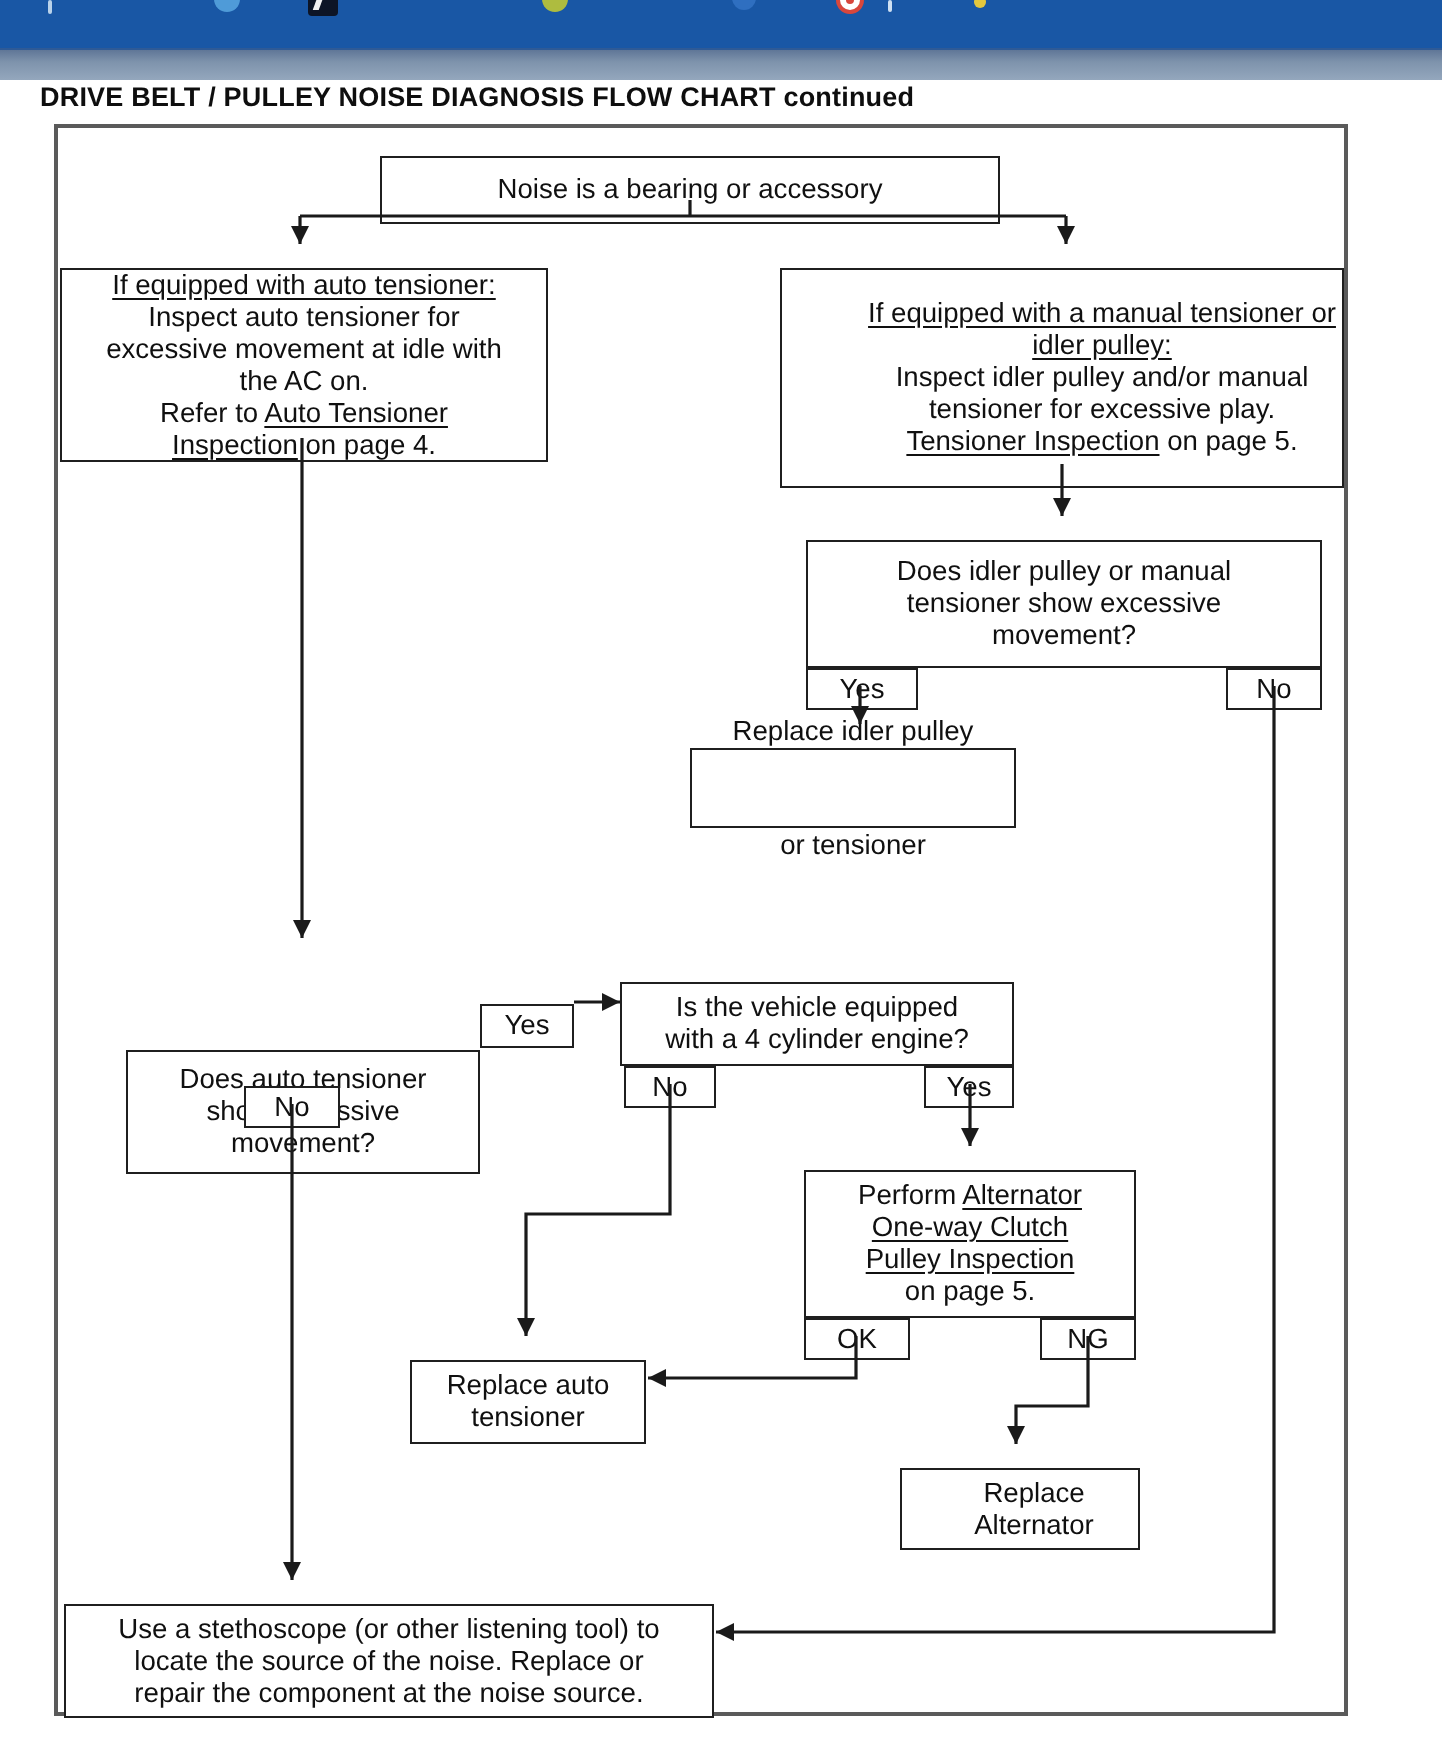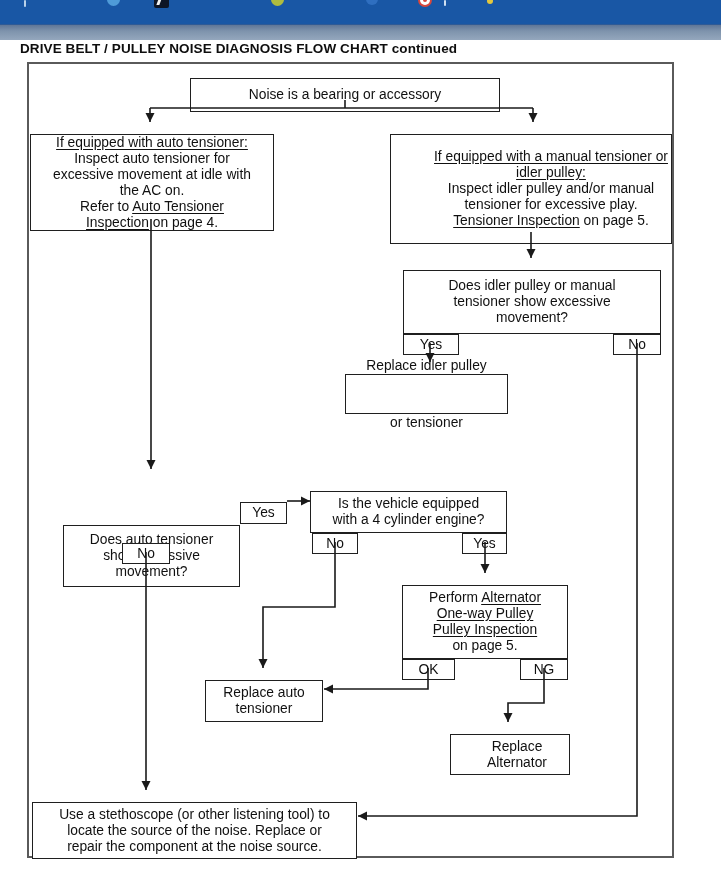--- a/index.html
+++ b/index.html
@@ -96,21 +96,21 @@
         <div class="fline"><span>with a 4 cylinder engine?</span></div>
       </div>
       <div class="fnode" style="left: 312px; top: 521px; width: 46px; height: 21px;">
         <div class="fline"><span>No</span></div>
       </div>
       <div class="fnode" style="left: 462px; top: 521px; width: 45px; height: 21px;">
         <div class="fline"><span>Yes</span></div>
       </div>
       <div class="fnode" style="left: 402px; top: 573px; width: 166px; height: 74px; text-align: center;">
         <div class="fline"><span>Perform </span><span class="u">Alternator</span></div>
-        <div class="fline"><span class="u">One-way Pulley</span></div>
+        <div class="fline"><span class="u">One-way Clutch</span></div>
         <div class="fline"><span class="u">Pulley Inspection</span></div>
         <div class="fline"><span>on page 5.</span></div>
       </div>
       <div class="fnode" style="left: 402px; top: 647px; width: 53px; height: 21px;">
         <div class="fline"><span>OK</span></div>
       </div>
       <div class="fnode" style="left: 520px; top: 647px; width: 48px; height: 21px;">
         <div class="fline"><span>NG</span></div>
       </div>
       <div class="fnode" style="left: 205px; top: 668px; width: 118px; height: 42px;">

